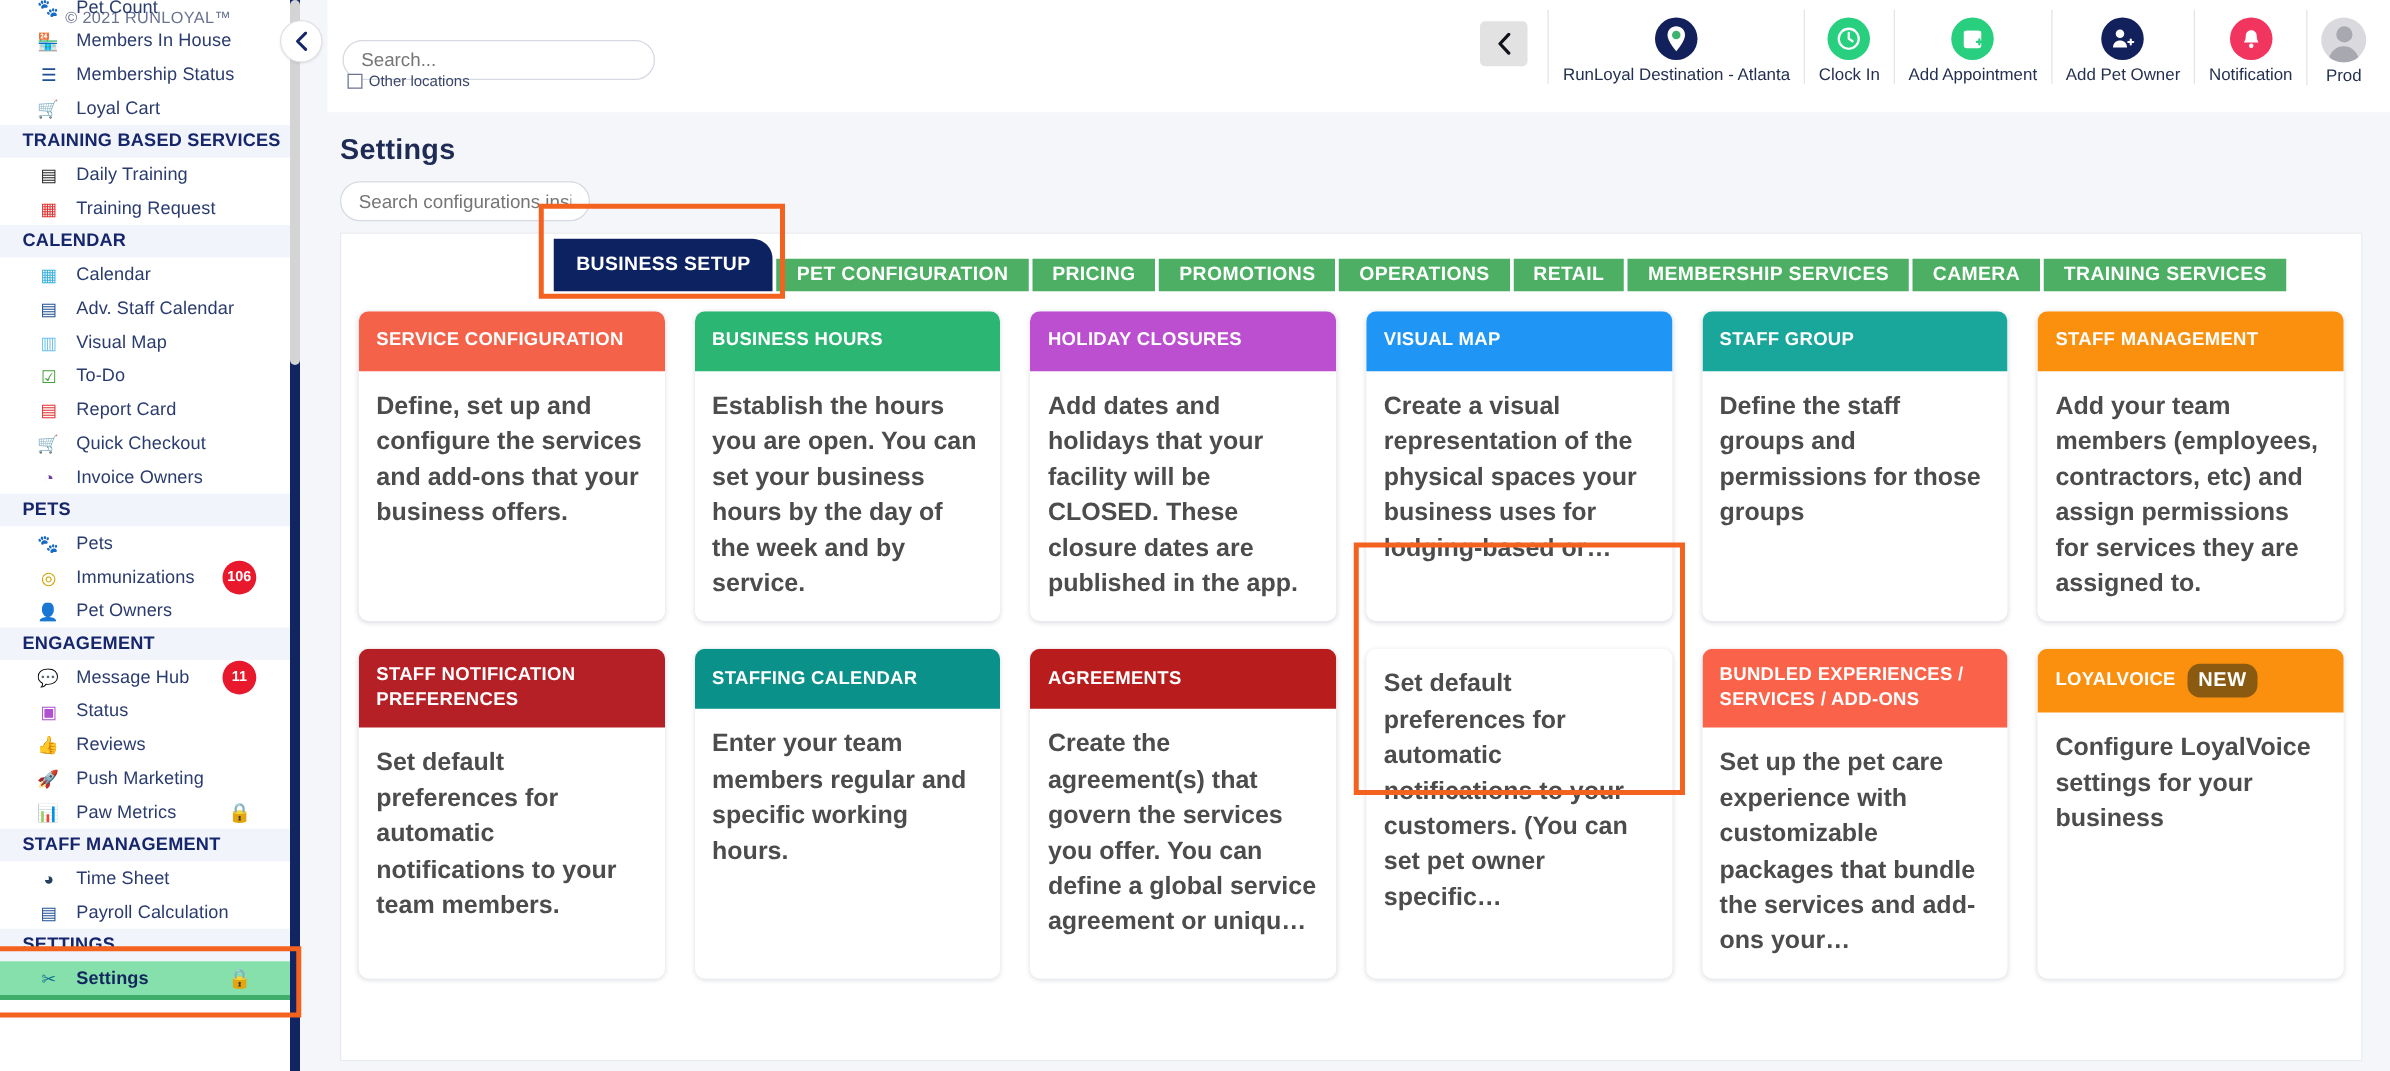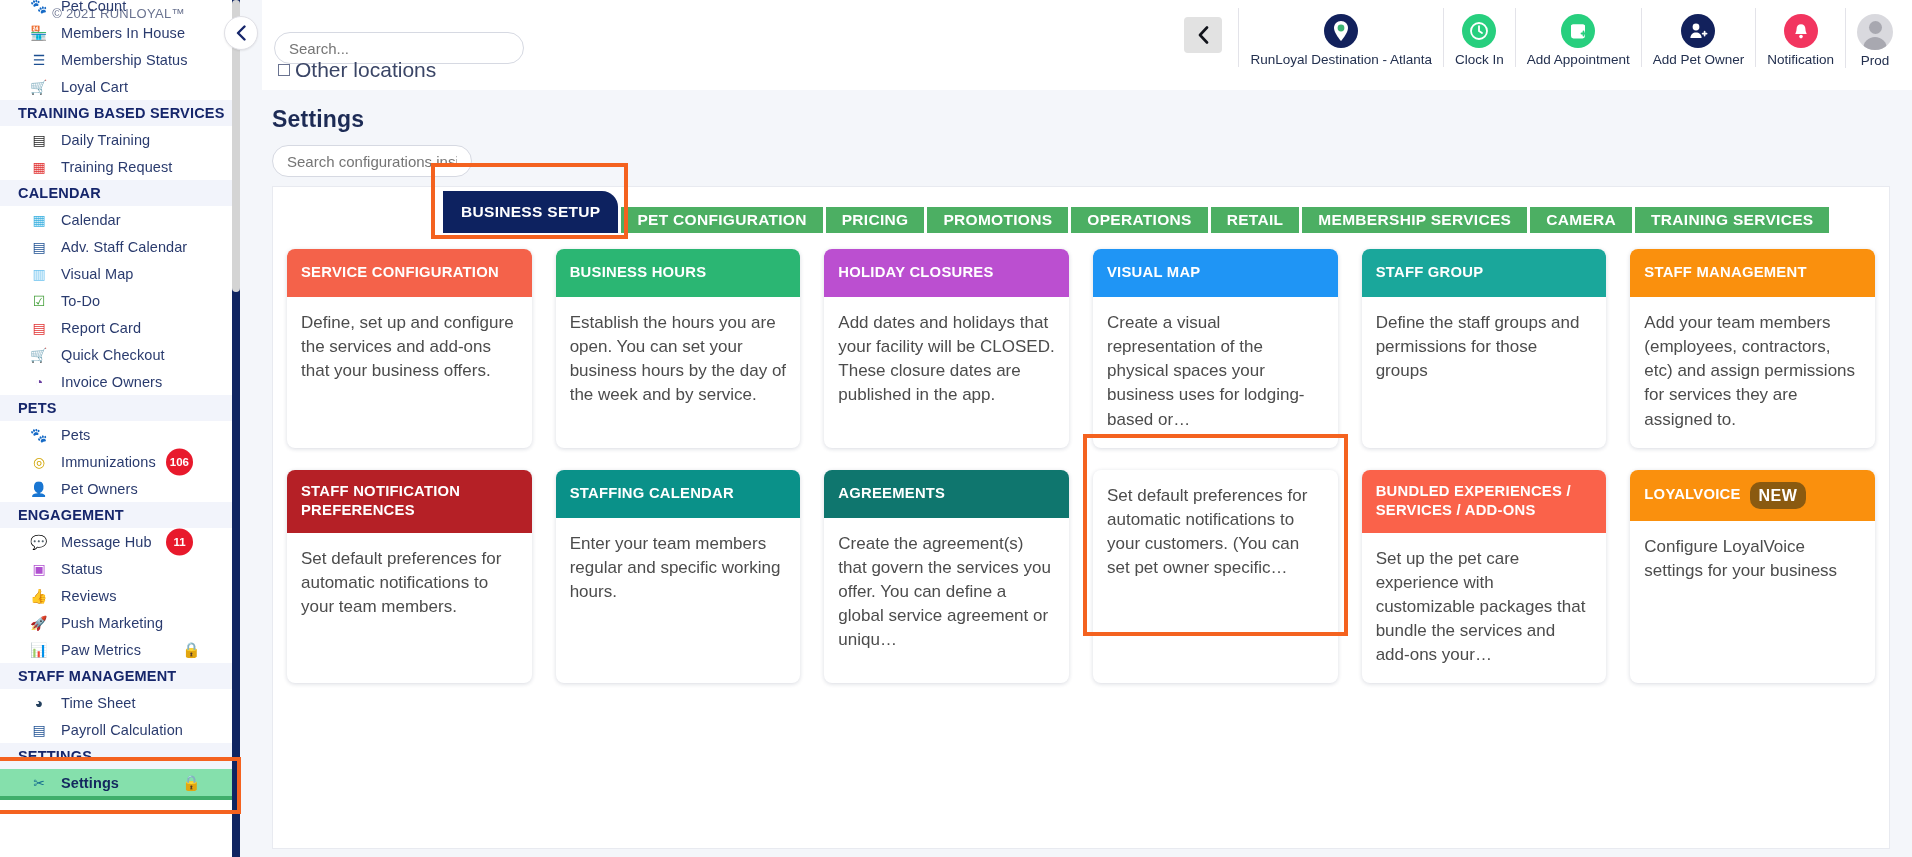--- a/index.html
+++ b/index.html
@@ -31,21 +31,21 @@
     width: 26px; height: 20px; display: flex; align-items: center; justify-content: center;
     font-size: 14px; line-height: 1; flex: 0 0 26px;
   }
   .side-item .lbl {
     font-size: 14.5px; color: #2a3b6e; margin-left: 9px; white-space: nowrap;
     letter-spacing: .1px;
   }
   .side-item.active { background: #85e0ac; border-bottom: 4px solid #3fae6b; height: 31px; }
   .side-item.active .lbl { color: #13265e; font-weight: 600; }
   .badge {
-    position: absolute; right: 44px; top: 50%; transform: translateY(-50%);
+    position: absolute; right: 32px; top: 50%; transform: translateY(-50%);
     background: #e8192c; color: #fff; font-size: 11.5px; font-weight: 700;
     border-radius: 50%; min-width: 27px; height: 27px; display:flex;
     align-items:center; justify-content:center; padding: 0 4px;
   }
   .lockic { position: absolute; right: 36px; top: 50%; transform: translateY(-50%); font-size: 15px; }
   .side-footer {
     font-size: 13px; color: #6a7390; text-align: center; padding-top: 6px;
     letter-spacing: .3px; white-space: nowrap;
   }
 
@@ -74,21 +74,21 @@
   #search-wrap { position: absolute; left: 12px; top: 32px; }
   #search-input {
     width: 250px; height: 32px; border: 1px solid #d6d9e2; border-radius: 17px;
     padding: 0 14px; font-size: 15px; color: #555c70;
     font-family: "Liberation Sans", sans-serif; outline: none;
   }
   #other-loc { position: absolute; left: 16px; top: 58px; display:flex; align-items:center; gap:5px; }
   #other-loc .box {
     width: 12px; height: 12px; border: 1px solid #6a7390; background: #fff; display:inline-block;
   }
-  #other-loc .txt { font-size: 21px; color: #3a4566; }
+  #other-loc .txt { font-size: 12px; color: #3a4566; }
 
   #topright { position: absolute; right: 8px; top: 8px; display: flex; align-items: flex-start; height: 64px; }
   .tr-back {
     width: 38px; height: 36px; background: #e2e2e2; border-radius: 4px;
     display:flex; align-items:center; justify-content:center;
     color:#11131a; font-size:19px; font-weight:700; margin: 9px 16px 0 0; cursor:pointer;
   }
   .tr-item {
     display: flex; flex-direction: column; align-items: center; justify-content: flex-start;
     padding: 6px 11px 0 11px; border-left: 1px solid #e3e3e9; min-width: 56px; cursor: pointer;
@@ -145,22 +145,23 @@
     background: #fff; border-radius: 8px; overflow: hidden;
     box-shadow: 0 1px 4px rgba(20,30,70,.16);
     min-height: 175px; display: flex; flex-direction: column; cursor: pointer;
   }
   .card .chead {
     color: #fff; font-size: 14.8px; font-weight: 700; letter-spacing: .25px;
     padding: 12px 14px; line-height: 1.32; min-height: 48px; display:flex; align-items:center;
     gap: 9px; flex-wrap: wrap;
   }
   .card .cbody {
-    font-size: 17px; color: #4c4c4c; line-height: 1.42; padding: 14px 14px 16px 14px;
+    font-size: 20px; color: #4c4c4c; line-height: 1.42; padding: 14px 14px 16px 14px;
     flex: 1;
+    font-weight: bold;
   }
   .newpill {
     background: #8a5a10; color: #fff; font-size: 16px; font-weight: 700;
     border-radius: 10px; padding: 3px 9px; letter-spacing: .5px;
   }
 
   
   .hl { position: absolute; border: 4px solid #f4621f; pointer-events: none; z-index: 40; }
 </style>
 </head>
@@ -420,21 +421,21 @@
             </div>
             <div class="cbody">Set default preferences for automatic notifications to your team members.</div>
           </div>
           <div class="card">
             <div class="chead" style="background: rgb(10, 145, 137);">
               <span>STAFFING CALENDAR</span>
             </div>
             <div class="cbody">Enter your team members regular and specific working hours.</div>
           </div>
           <div class="card">
-            <div class="chead" style="background: #0f766e;">
+            <div class="chead" style="background: #b91c1c;">
               <span>AGREEMENTS</span>
             </div>
             <div class="cbody">Create the agreement(s) that govern the services you offer. You can define a global service agreement or uniqu…</div>
           </div>
           <div class="card">
             <div class="cbody">Set default preferences for automatic notifications to your customers. (You can set pet owner specific…</div>
           </div>
           <div class="card">
             <div class="chead" style="background: rgb(250, 98, 74);">
               <span>BUNDLED EXPERIENCES / SERVICES / ADD-ONS</span>

